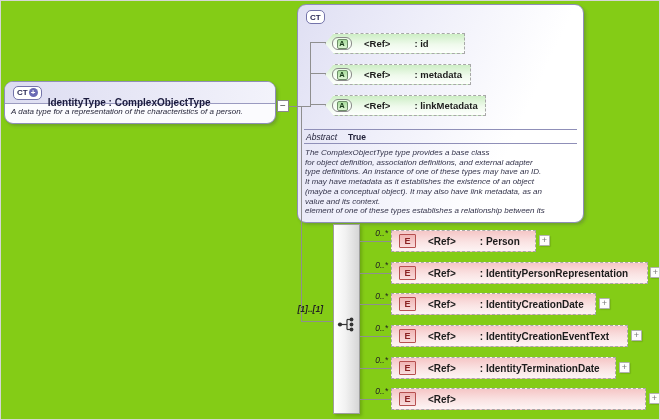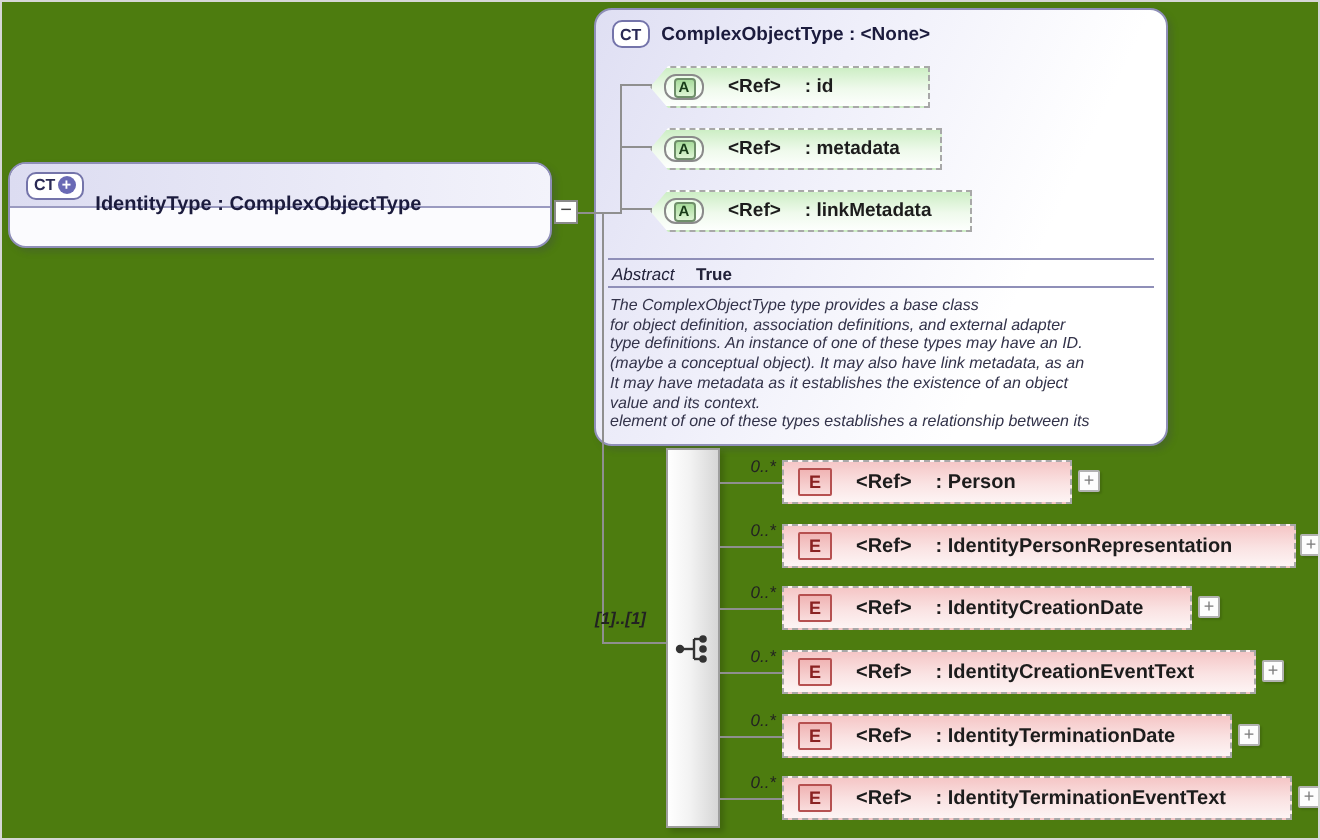--- a/index.html
+++ b/index.html
@@ -1,19 +1,19 @@
 <!DOCTYPE html>
 <html><head>
 <meta charset="utf-8">
 <style>
   * { margin:0; padding:0; box-sizing:border-box; }
   html,body { background:#ffffff; }
   #canvas {
     position:relative; width:660px; height:420px; overflow:hidden;
-    background:#4d7c0f; border:1px solid #d6d6d6;
+    background:#84cc16; border:1px solid #d6d6d6;
     font-family:"Liberation Sans", sans-serif; color:#1c1c2e;
   }
   
   .typebox {
     position:absolute; border:1px solid #8f8fb8; border-radius:9px;
     box-shadow:2px 2px 3px rgba(60,60,90,0.25);
   }
   #identity-box { left:3px; top:80px; width:272px; height:43px;
     background:#fbfbfe; }
   #identity-header { position:absolute; left:0; top:0; right:0; height:22px;
@@ -64,21 +64,21 @@
   .attr-box { position:absolute; height:21px; display:flex; align-items:center;
     border:1px dashed #a8a8a8;
     background:linear-gradient(180deg,#cdeec5 0%, #effaec 55%, #fdfffd 100%);
     clip-path:polygon(9px 0, 100% 0, 100% 100%, 9px 100%, 0 50%); }
   .elem-box { position:absolute; height:22px; display:flex; align-items:center;
     border:1px dashed #a8a8a8;
     background:linear-gradient(180deg,#f5c6c6 0%, #fae3e3 55%, #fdf4f4 100%); }
   .ref-label { font-size:9.5px; font-weight:bold; color:#1c1c1c;
     margin-left:12px; white-space:nowrap; }
   .name-label { font-size:9.5px; font-weight:bold; color:#1c1c1c;
-    margin-left:12px; white-space:nowrap; }
+    margin-left:24px; white-space:nowrap; }
   .elem-box .ref-label, .elem-box .name-label { font-size:10px; }
 
   
   .sep { position:absolute; left:6px; right:6px; height:1px; background:#8f8fb8; }
   #abstract-label { position:absolute; left:8px; top:127px;
     font-size:8.5px; font-style:italic; color:#22223a; }
   #abstract-value { position:absolute; left:50px; top:127px;
     font-size:8.5px; font-weight:bold; color:#22223a; }
   #ct-doc { position:absolute; left:7px; top:143px; width:274px;
     font-size:8px; font-style:italic; color:#33334a; line-height:9.7px; }
@@ -99,21 +99,20 @@
 </head>
 <body>
 
 <div id="canvas">
 
   <div id="ct-box" class="typebox">
     <div id="ct-header">
       <span class="ct-icon">
         <span>CT</span>
       </span>
-      <span class="box-title">ComplexObjectType : &lt;None&gt;</span>
     </div>
 
     <div class="attr-box" style="left:27px; top:28px; width:140px;">
       <span class="a-icon">
           <span class="a-inner">A</span>
         </span>
       <span class="ref-label">&lt;Ref&gt;</span>
       <span class="name-label">: id</span>
     </div>
     <div class="attr-box" style="left:27px; top:59px; width:146px;">
@@ -132,35 +131,36 @@
     </div>
 
     <div class="sep" style="top:124px;"></div>
     <div id="abstract-label">Abstract</div>
     <div id="abstract-value">True</div>
     <div class="sep" style="top:138px;"></div>
     <div id="ct-doc">
       <div>The ComplexObjectType type provides a base class</div>
       <div>for object definition, association definitions, and external adapter</div>
       <div>type definitions. An instance of one of these types may have an ID.</div>
+      <div>It may have metadata as it establishes the existence of an object</div>
       <div>(maybe a conceptual object). It may also have link metadata, as an</div>
-      <div>It may have metadata as it establishes the existence of an object</div>
       <div>value and its context.</div>
       <div>element of one of these types establishes a relationship between its</div>
     </div>
   </div>
 
   <div id="identity-box" class="typebox">
     <div id="identity-header">
       <span class="ct-icon">
         <span>CT</span>
           <span class="ct-plus-circle">+</span>
       </span>
       <span class="box-title">IdentityType : ComplexObjectType</span>
     </div>
+    <div id="identity-desc">A data type for a representation of the characteristics of a person.</div>
   </div>
 
   <div id="collapse-box">
     <span>−</span>
   </div>
 
   <div class="hline" style="left:288px; top:105px; width:21px;"></div>
   <div class="vline" style="left:300px; top:105px; height:216px;"></div>
   <div class="hline" style="left:300px; top:320px; width:33px;"></div>
   <div class="vline" style="left:309px; top:41px; height:65px;"></div>
@@ -236,19 +236,18 @@
   </div>
   <div class="plusbox" style="left:618px; top:361px;">
     <span>+</span>
   </div>
 
   <div class="hline" style="left:359px; top:398px; width:31px;"></div>
   <div class="occurs-label" style="left:353px; top:385px;">0..*</div>
   <div class="elem-box" style="left:390px; top:387px; width:255px;">
     <span class="e-icon">E</span>
     <span class="ref-label">&lt;Ref&gt;</span>
-    <span class="name-label">: IdentityTerminationEventText</span>
   </div>
   <div class="plusbox" style="left:648px; top:392px;">
     <span>+</span>
   </div>
 
 </div>
 
 </body></html>

